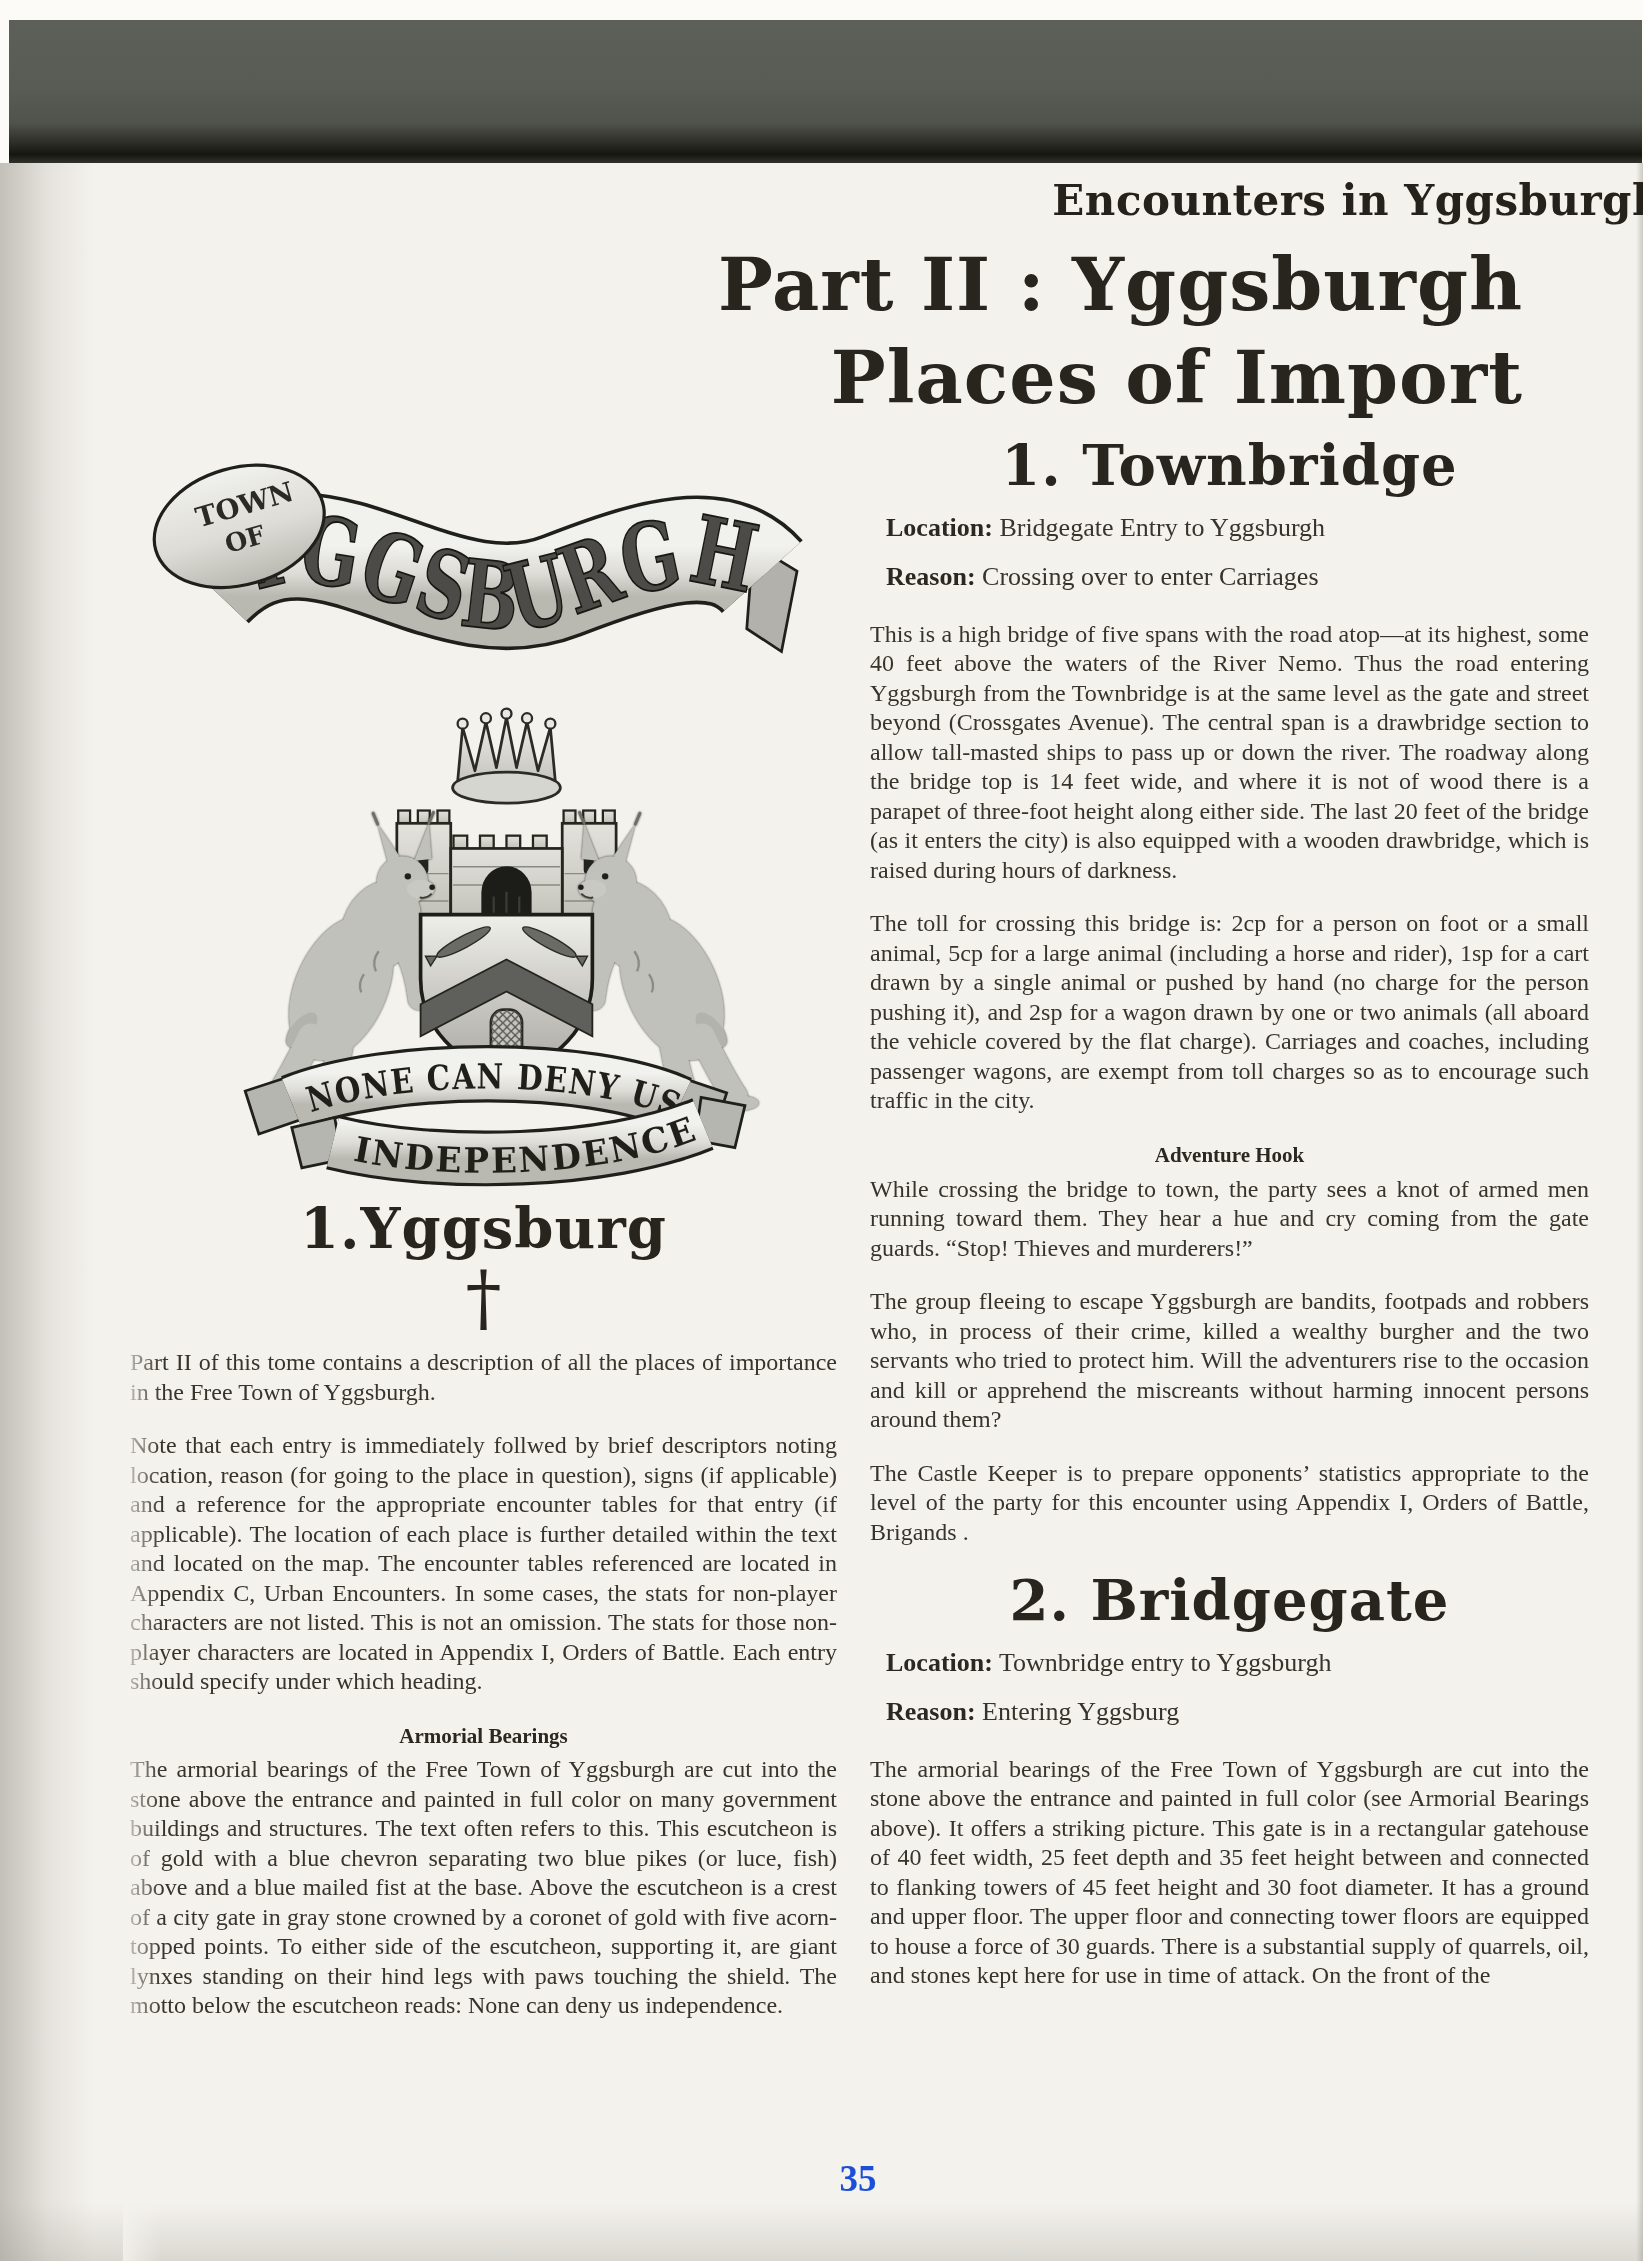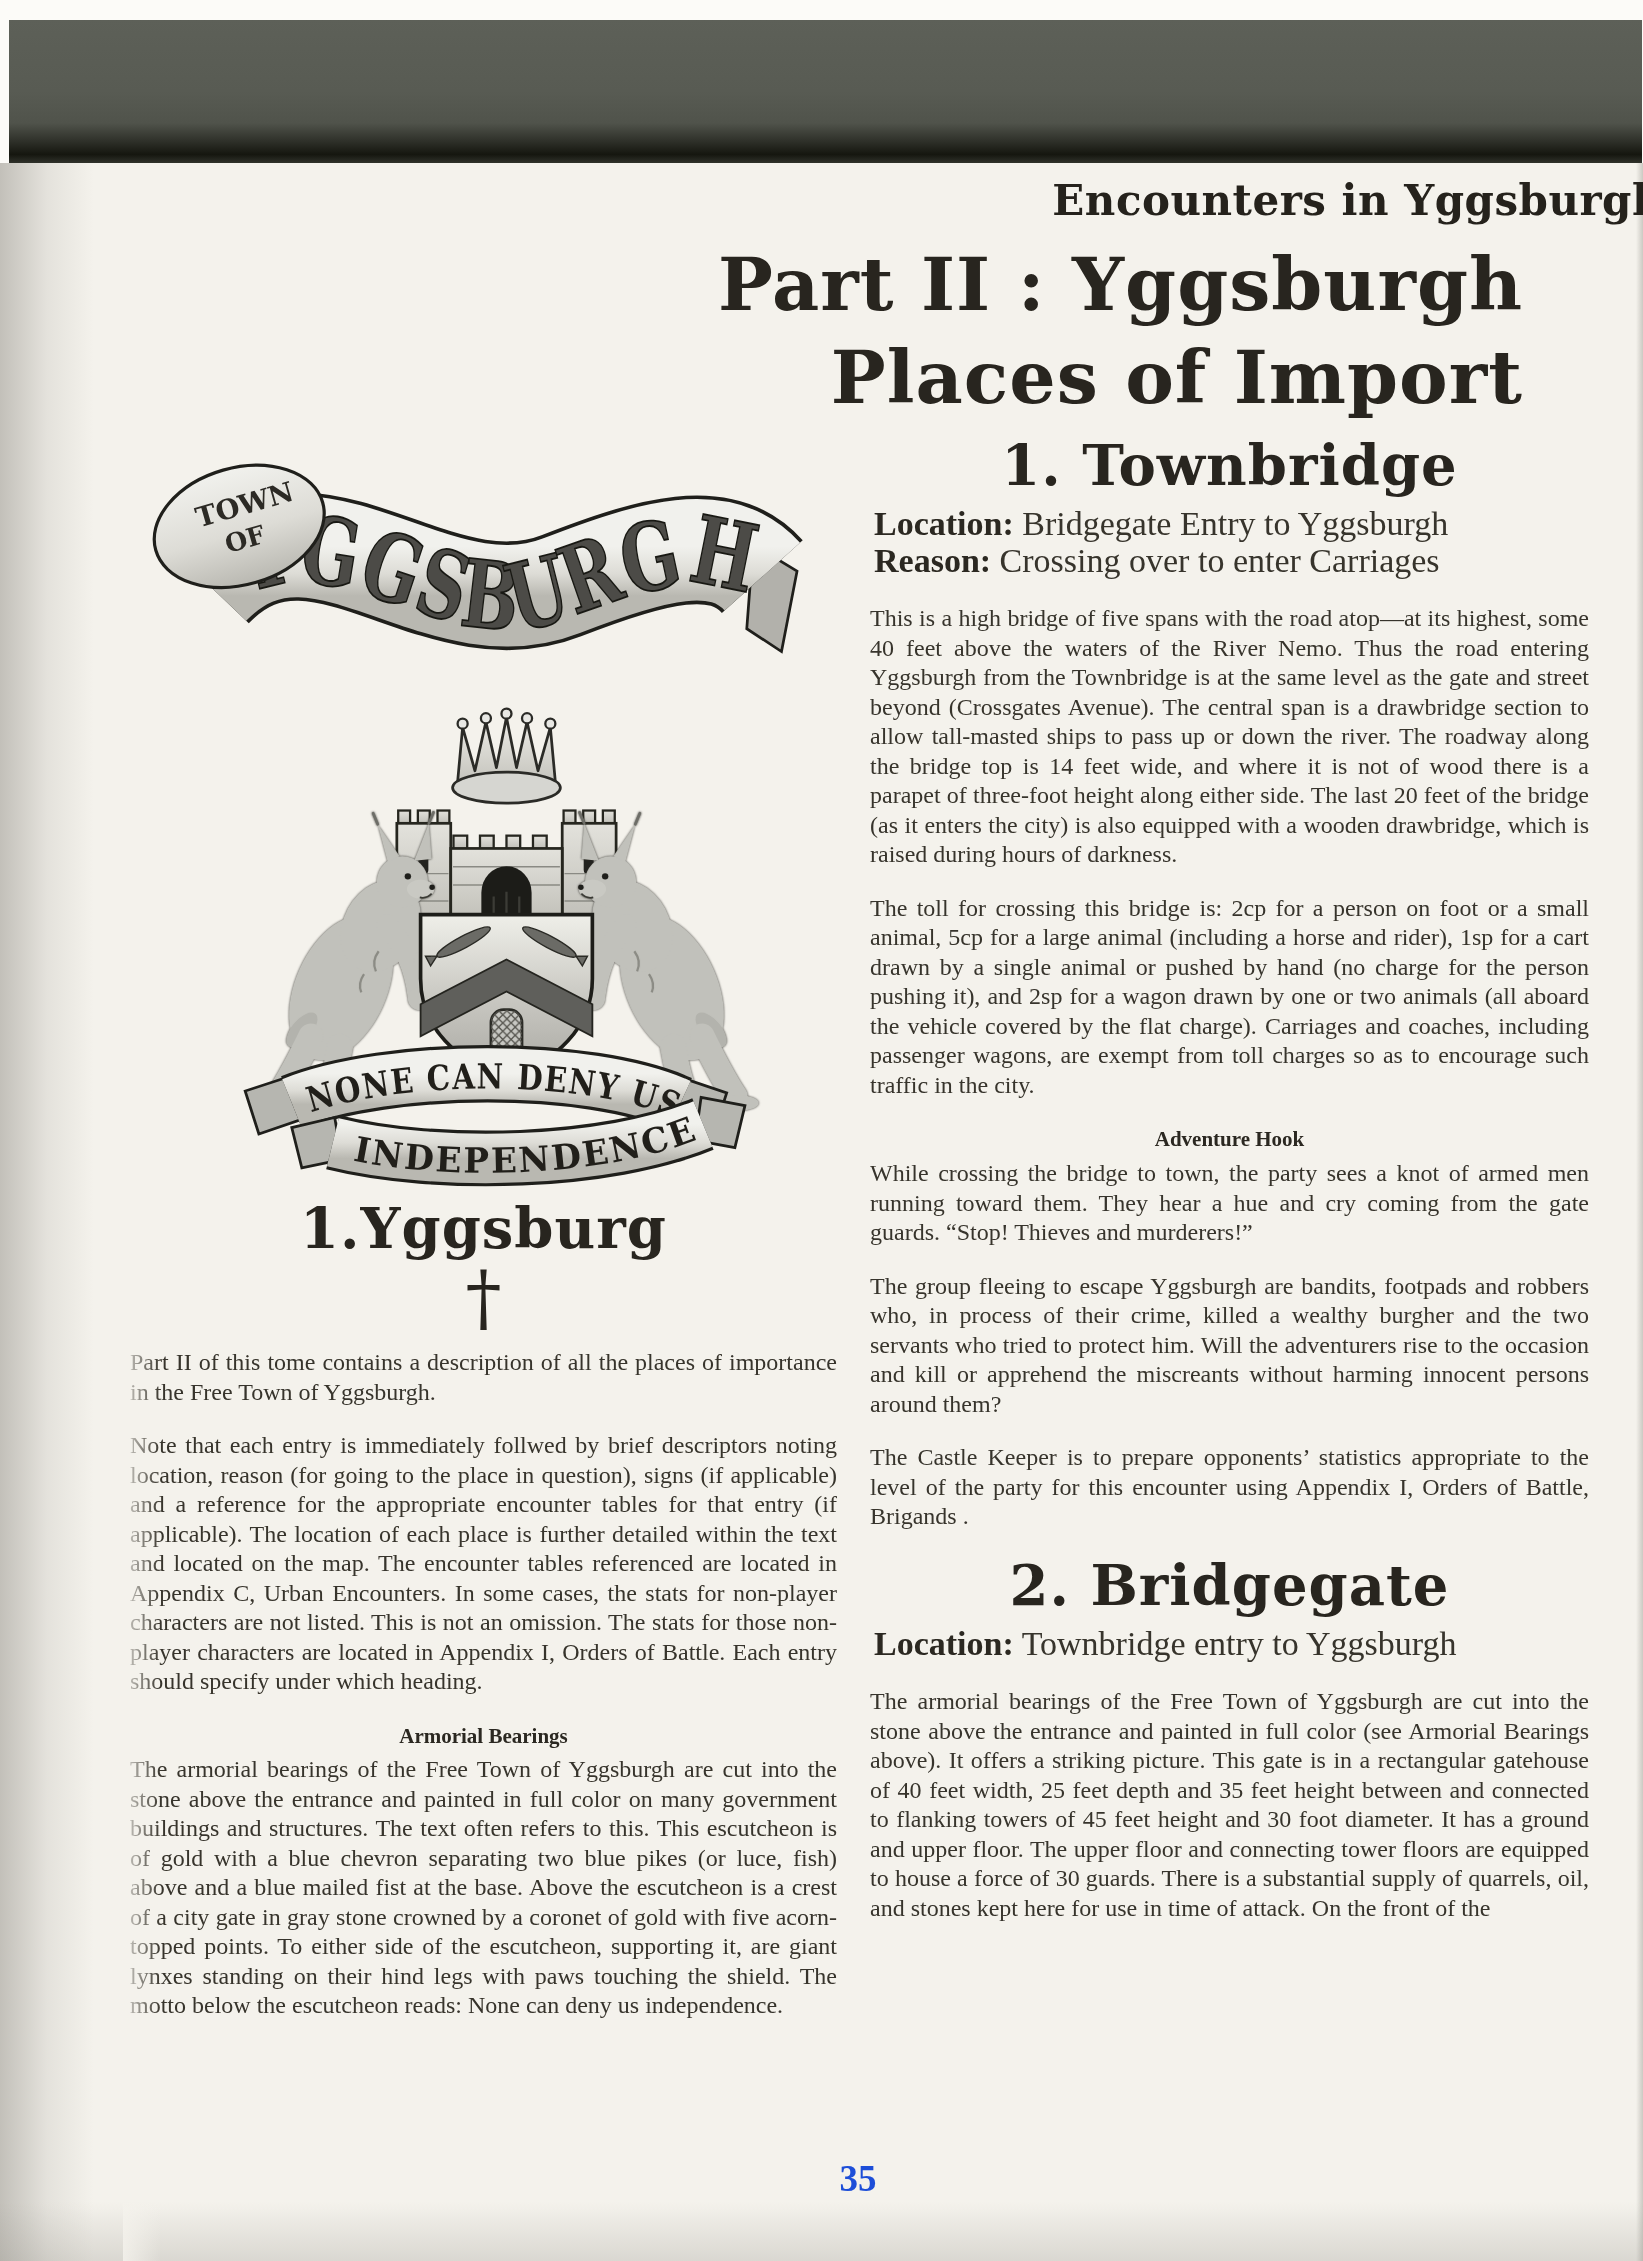--- a/index.html
+++ b/index.html
@@ -26,21 +26,21 @@
   .left-col::after{content:"";position:absolute;left:-6.8px;top:145px;width:38px;height:919px;
         background:linear-gradient(90deg,rgba(244,242,236,.85),rgba(244,242,236,0));pointer-events:none;}
   .right-col{position:absolute;left:870px;top:436px;width:719px;}
   h2.sec{margin:0;text-align:center;font-family:"DejaVu Serif",serif;font-weight:700;
         font-size:56px;line-height:1.05;letter-spacing:1px;color:#28251f;}
   .dagger{text-align:center;font-family:"DejaVu Serif",serif;font-size:72px;line-height:73px;
         margin:3.9px 0 13.5px;color:#28251f;}
   p.body{font-size:24px;line-height:29.5px;text-align:justify;margin:0 0 24px;color:#37342c;}
   p.body:last-child{margin-bottom:0;}
   .subhead{text-align:center;font-weight:700;font-size:21px;line-height:30px;margin:0 0 4.8px;color:#2b2821;}
-  .meta{font-size:34px;line-height:33px;margin:4px;color:#37342c;}
+  .meta{font-size:26px;line-height:33px;margin:16px;color:#37342c;}
   .meta b{color:#2b2821;}
   .meta-block{margin:12.6px 0 27px;}
   .gap-top{margin-top:21px;}
   .page-num{position:absolute;left:812px;top:2157px;width:92px;text-align:center;
         font-size:37px;color:#1d4ed8;font-weight:bold;}
   svg text{font-family:"DejaVu Serif",serif;font-weight:700;}
 </style>
 </head>
 <body>
 
@@ -224,19 +224,20 @@
     </div>
     <p class="body">This is a high bridge of five spans with the road atop—at its highest, some 40 feet above the waters of the River Nemo. Thus the road entering Yggsburgh from the Townbridge is at the same level as the gate and street beyond (Crossgates Avenue). The central span is a drawbridge section to allow tall-masted ships to pass up or down the river. The roadway along the bridge top is 14 feet wide, and where it is not of wood there is a parapet of three-foot height along either side. The last 20 feet of the bridge (as it enters the city) is also equipped with a wooden drawbridge, which is raised during hours of darkness.</p>
     <p class="body">The toll for crossing this bridge is: 2cp for a person on foot or a small animal, 5cp for a large animal (including a horse and rider), 1sp for a cart drawn by a single animal or pushed by hand (no charge for the person pushing it), and 2sp for a wagon drawn by one or two animals (all aboard the vehicle covered by the flat charge). Carriages and coaches, including passenger wagons, are exempt from toll charges so as to encourage such traffic in the city.</p>
     <div class="subhead">Adventure Hook</div>
     <p class="body">While crossing the bridge to town, the party sees a knot of armed men running toward them. They hear a hue and cry coming from the gate guards. “Stop! Thieves and murderers!”</p>
     <p class="body">The group fleeing to escape Yggsburgh are bandits, footpads and robbers who, in process of their crime, killed a wealthy burgher and the two servants who tried to protect him. Will the adventurers rise to the occasion and kill or apprehend the miscreants without harming innocent persons around them?</p>
     <p class="body">The Castle Keeper is to prepare opponents’ statistics appropriate to the level of the party for this encounter using Appendix I, Orders of Battle, Brigands .</p>
     <h2 class="sec gap-top">2. Bridgegate</h2>
     <div class="meta-block">
       <p class="meta"><b>Location:</b> <span>Townbridge entry to Yggsburgh</span></p>
+      <p class="meta"><b>Reason:</b> <span>Entering Yggsburg</span></p>
     </div>
     <p class="body">The armorial bearings of the Free Town of Yggsburgh are cut into the stone above the entrance and painted in full color (see Armorial Bearings above). It offers a striking picture. This gate is in a rectangular gatehouse of 40 feet width, 25 feet depth and 35 feet height between and connected to flanking towers of 45 feet height and 30 foot diameter. It has a ground and upper floor. The upper floor and connecting tower floors are equipped to house a force of 30 guards. There is a substantial supply of quarrels, oil, and stones kept here for use in time of attack. On the front of the</p>
   </div>
 
   <div class="page-num">35</div>
 </div>
 
 
 </body></html>

